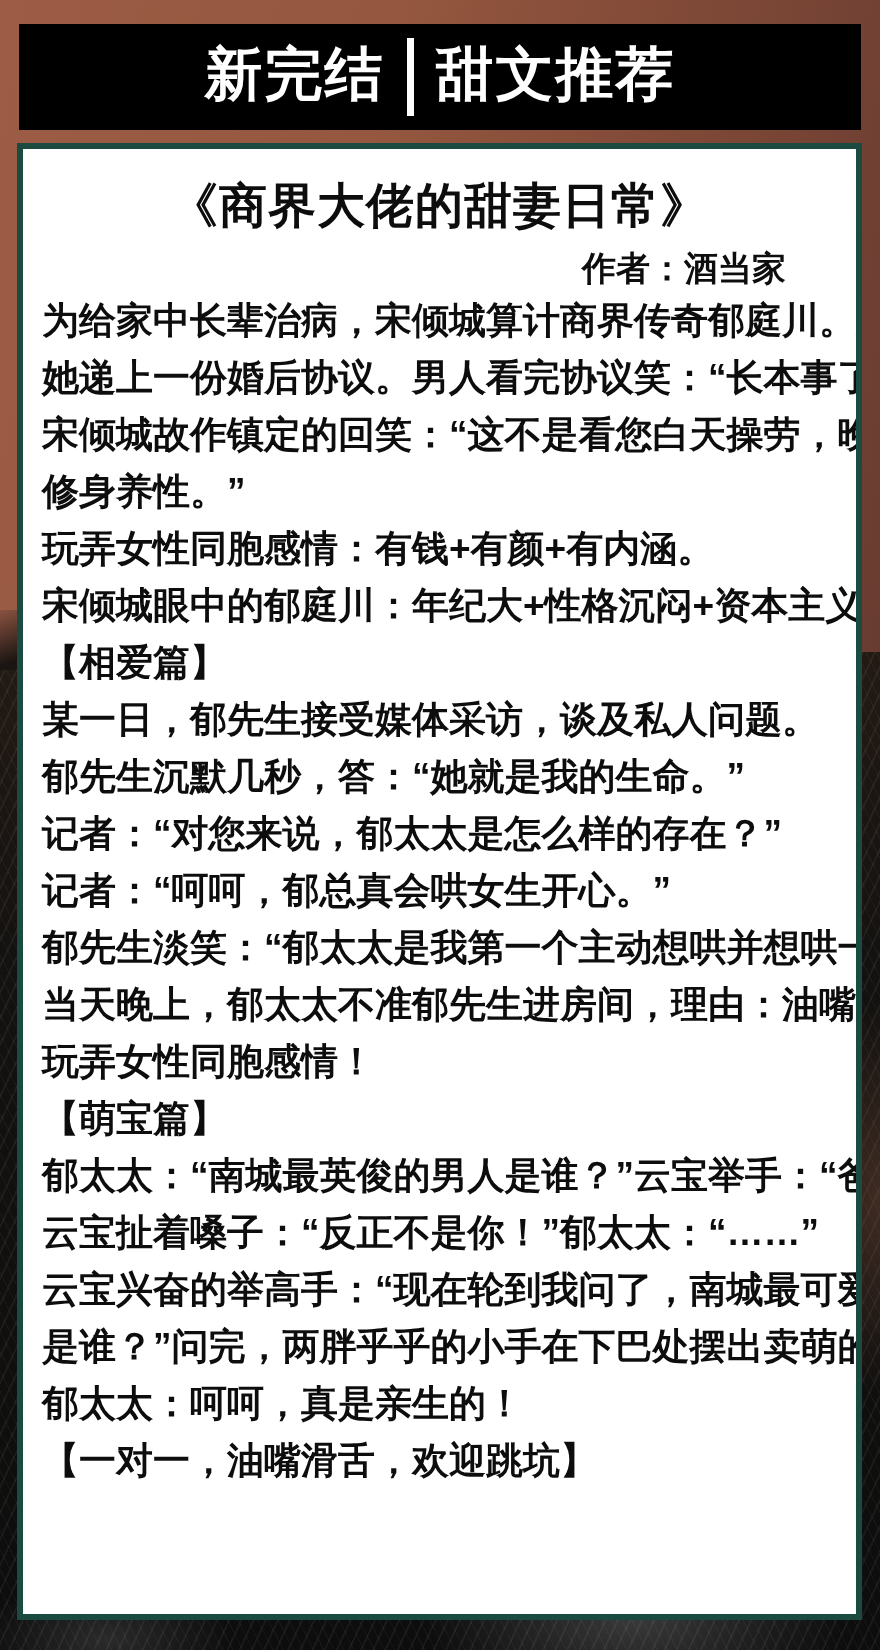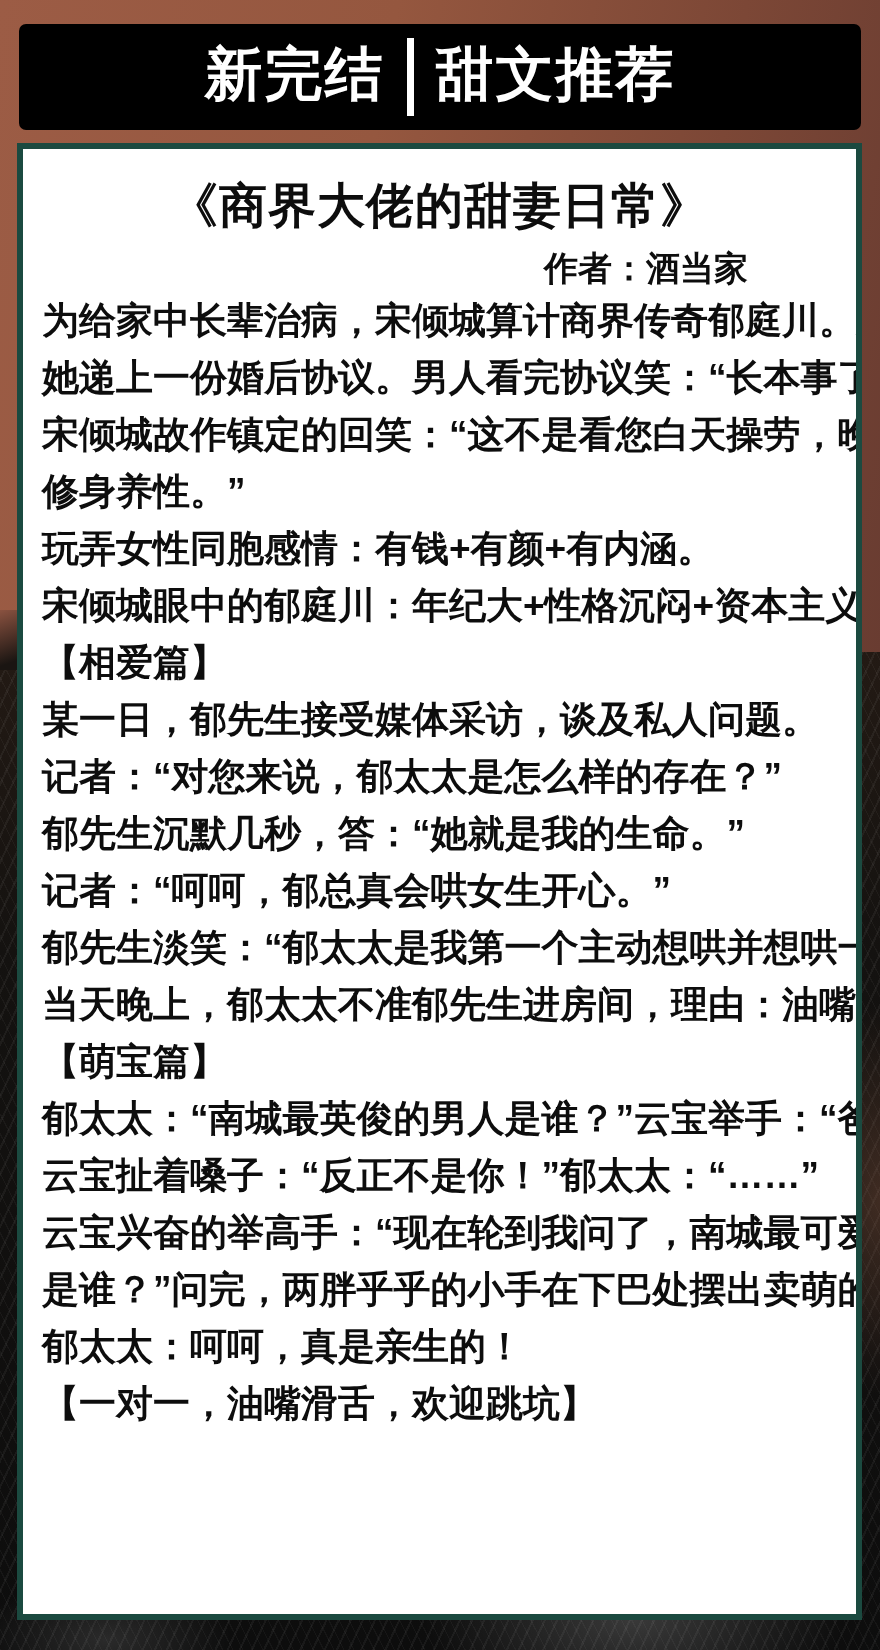--- a/index.html
+++ b/index.html
@@ -42,21 +42,20 @@
 
   
   .banner {
     position: absolute;
     left: 19px; top: 24px;
     width: 842px; height: 106px;
     background: #000000;
     display: flex;
     align-items: center;
     justify-content: center;
-    border-radius: 7px;
   }
   .banner-text {
     color: #ffffff;
     font-size: 58px;
     font-weight: 700;
     letter-spacing: 2px;
     white-space: nowrap;
   }
   .banner-divider {
     display: inline-block;
@@ -81,21 +80,21 @@
   .card-title {
     margin: 27px 0 0 0;
     text-align: center;
     font-size: 48px;
     font-weight: 800;
     color: #0d0d0d;
     line-height: 60px;
     letter-spacing: 1px;
   }
   .card-author {
-    margin: 12px 108px 0 0;
+    margin: 12px 70px 0 0;
     text-align: right;
     font-size: 34px;
     font-weight: 700;
     color: #0d0d0d;
     line-height: 40px;
   }
   .card-body {
     margin: 4px 0 0 0;
     padding: 0 10px 0 19px;
   }
@@ -125,25 +124,26 @@
   <div class="card-author">作者：酒当家</div>
   <div class="card-body">
       <p>为给家中长辈治病，宋倾城算计商界传奇郁庭川。新婚夜。</p>
       <p>她递上一份婚后协议。男人看完协议笑：“长本事了。”</p>
       <p>宋倾城故作镇定的回笑：“这不是看您白天操劳，晚上得</p>
       <p>修身养性。”</p>
       <p>玩弄女性同胞感情：有钱+有颜+有内涵。</p>
       <p>宋倾城眼中的郁庭川：年纪大+性格沉闷+资本主义家嘴脸！</p>
       <p>【相爱篇】</p>
       <p>某一日，郁先生接受媒体采访，谈及私人问题。</p>
+      <p>郁先生沉默几秒，答：“她就是我的生命。”</p>
       <p>记者：“对您来说，郁太太是怎么样的存在？”</p>
-      <p>郁先生沉默几秒，答：“她就是我的生命。”</p>
       <p>记者：“呵呵，郁总真会哄女生开心。”</p>
       <p>郁先生淡笑：“郁太太是我第一个主动想哄并想哄一辈子</p>
       <p>当天晚上，郁太太不准郁先生进房间，理由：油嘴滑舌，</p>
+      <p>玩弄女性同胞感情！</p>
       <p>【萌宝篇】</p>
       <p>郁太太：“南城最英俊的男人是谁？”云宝举手：“爸爸！”</p>
       <p>云宝扯着嗓子：“反正不是你！”郁太太：“……”</p>
       <p>云宝兴奋的举高手：“现在轮到我问了，南城最可爱的宝宝</p>
       <p>是谁？”问完，两胖乎乎的小手在下巴处摆出卖萌的姿势。</p>
       <p>郁太太：呵呵，真是亲生的！</p>
       <p>【一对一，油嘴滑舌，欢迎跳坑】</p>
     </div>
 </div>
 

